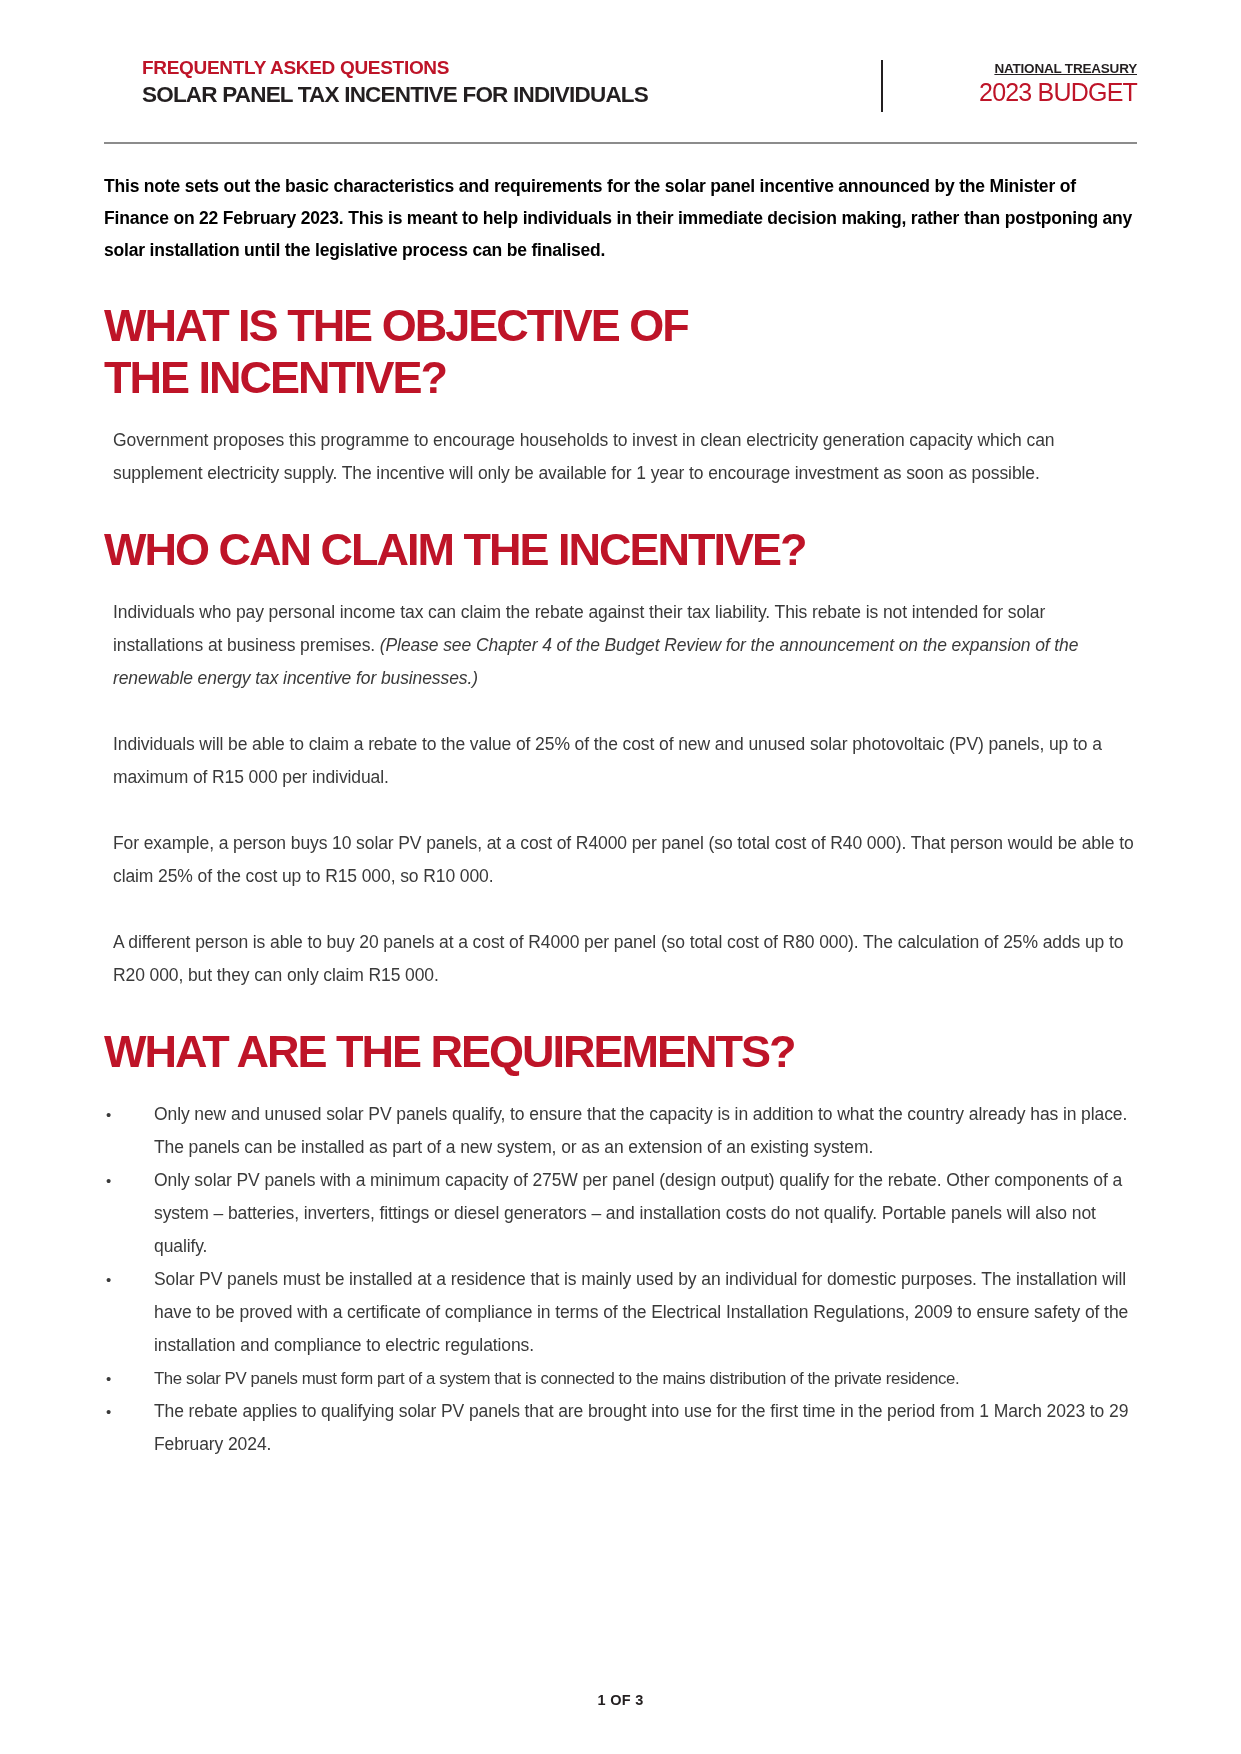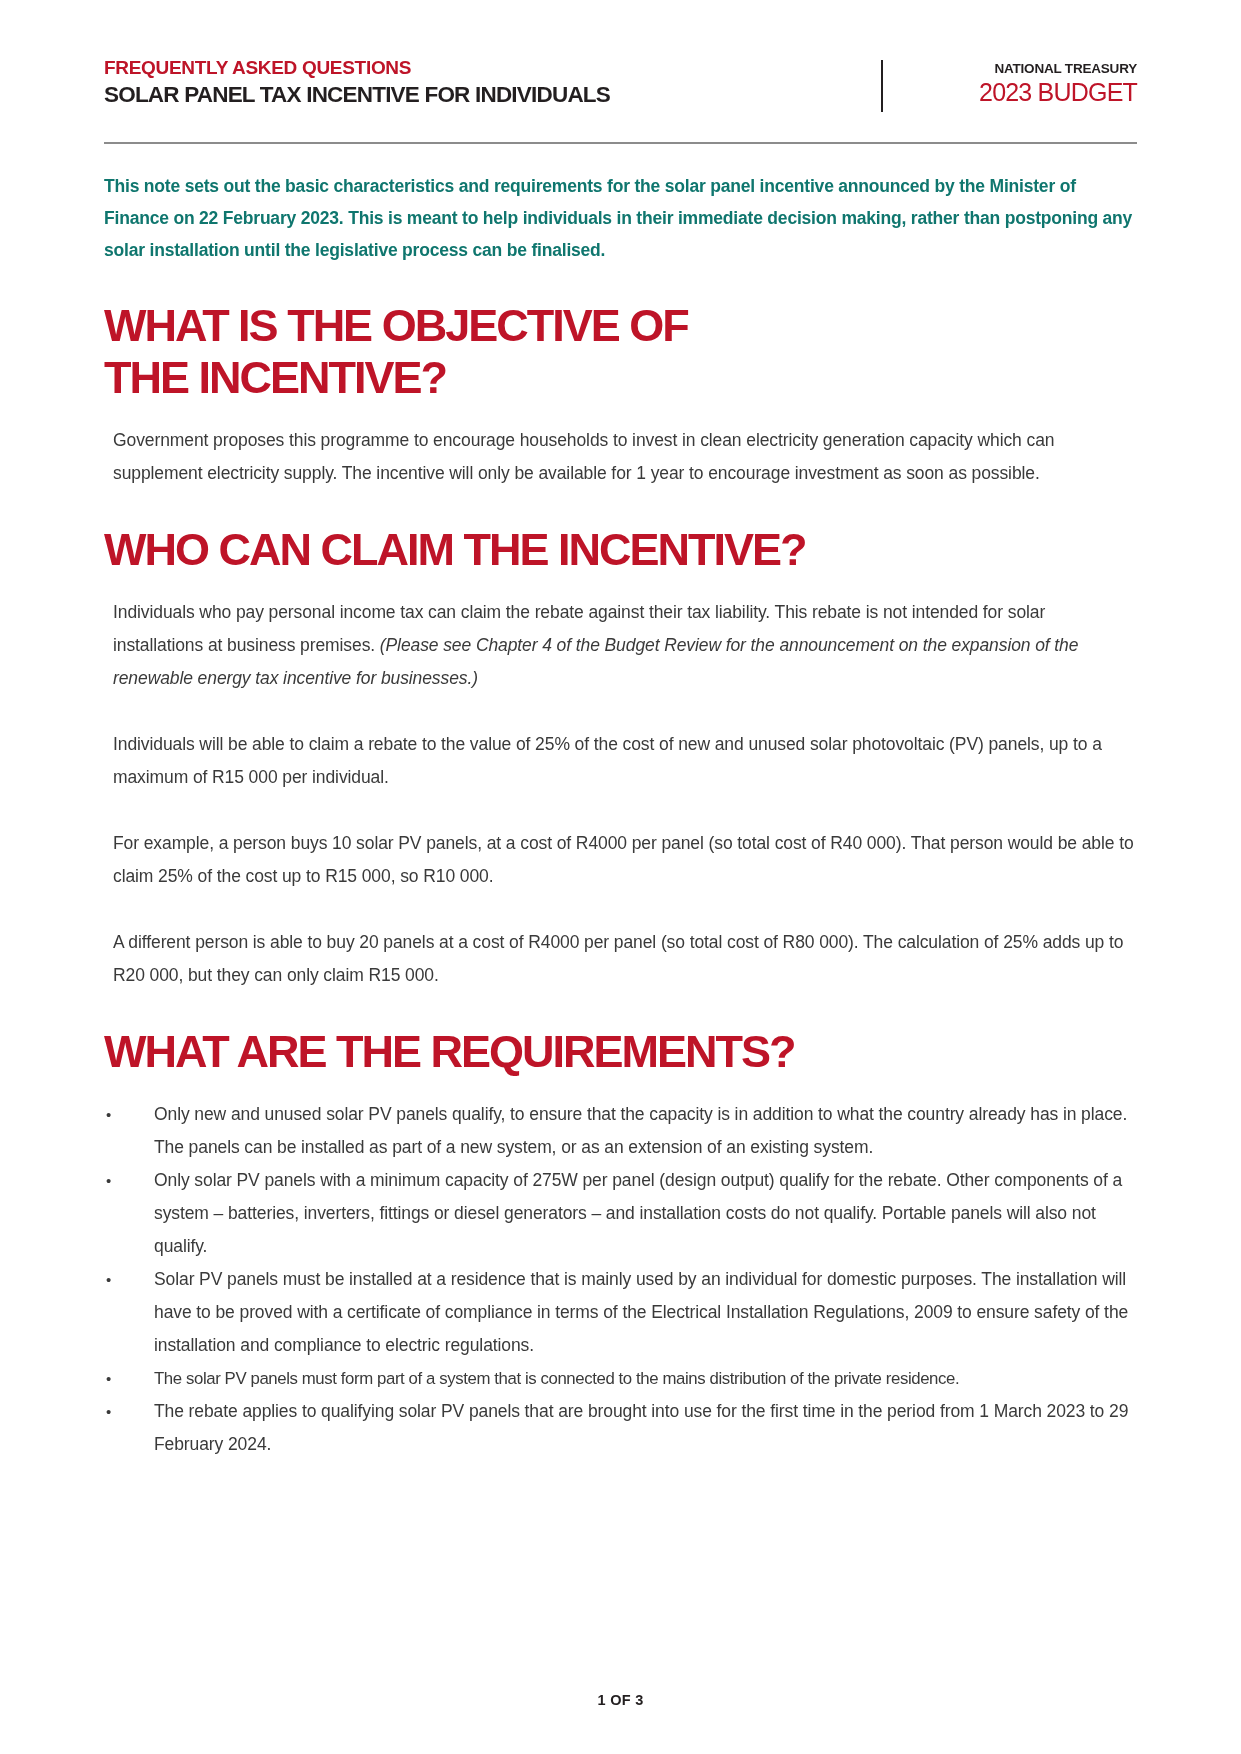--- a/index.html
+++ b/index.html
@@ -15,20 +15,21 @@
     position: absolute;
     inset: 0;
     padding: 56px 104px 0 104px;
   }
 
   
   .page-header {
     display: flex;
     justify-content: space-between;
     align-items: flex-start;
+    margin-left: 38px;
   }
   .header-left .eyebrow {
     color: var(--accent, #be1428);
     font-weight: 700;
     font-size: 19px;
     letter-spacing: -0.3px;
     line-height: 1.3;
   }
   .header-left .doc-title {
     color: var(--text-dark, #231f20);
@@ -51,40 +52,41 @@
   }
   .brand-text {
     text-align: right;
   }
   .brand-org {
     color: var(--text-dark, #231f20);
     font-weight: 700;
     font-size: 13.5px;
     letter-spacing: -0.2px;
     line-height: 1.4;
+    text-decoration: underline;
   }
   .brand-budget {
     color: var(--accent, #be1428);
     font-weight: 400;
     font-size: 25px;
     letter-spacing: -0.8px;
     line-height: 1.1;
   }
 
   .rule {
     border: none;
     border-top: 2.5px solid var(--rule-gray, #8c8c8c);
     margin-top: 30px;
   }
 
   
   .intro {
     margin-top: 26px;
     font-weight: 700;
-    color: #0f766e;
+    color: #000000;
     font-size: 17.5px;
     line-height: 32px;
     letter-spacing: -0.2px;
   }
 
   
   .section-heading {
     color: var(--accent, #be1428);
     font-weight: 700;
     font-size: 45px;

